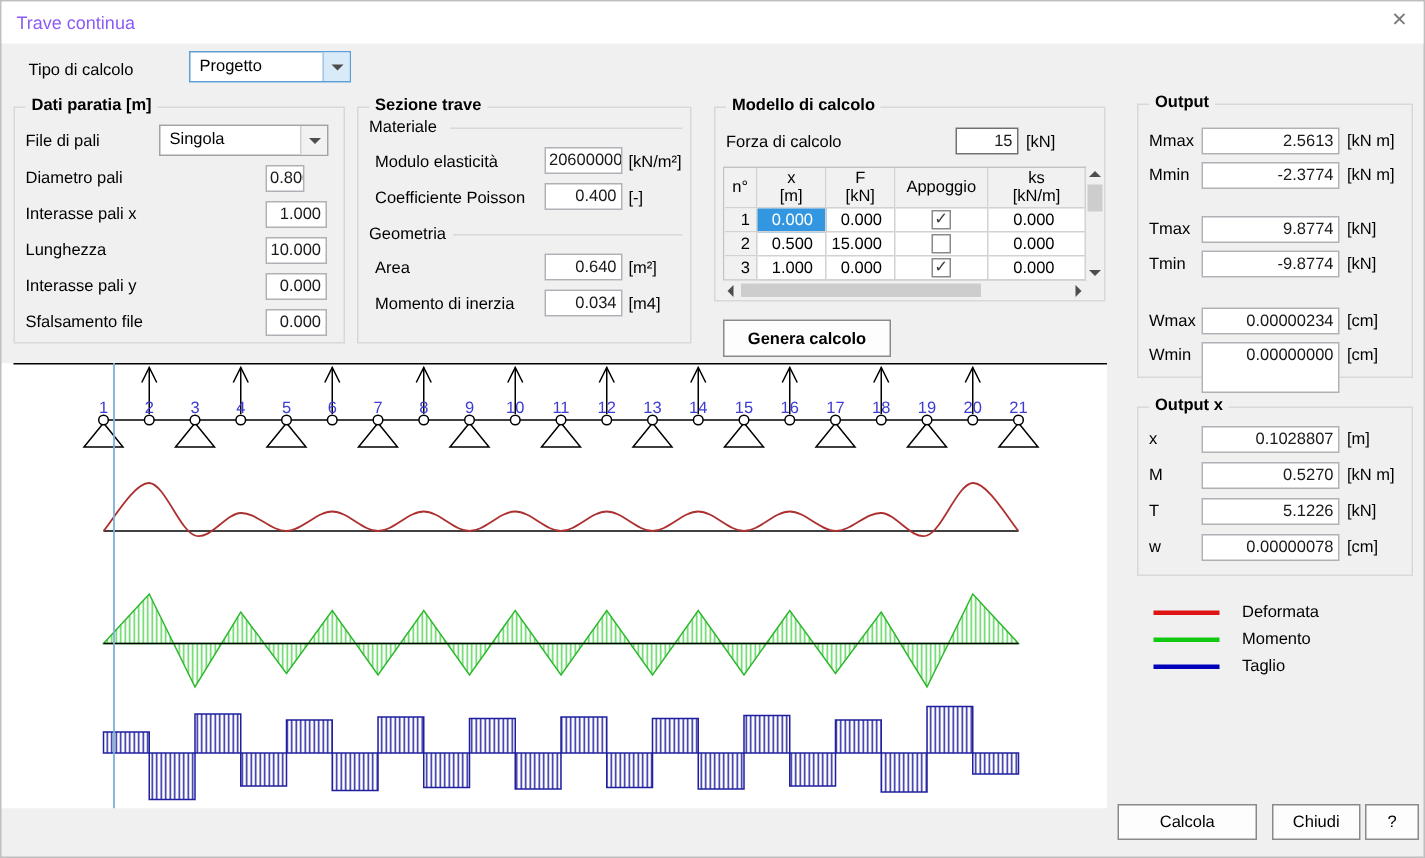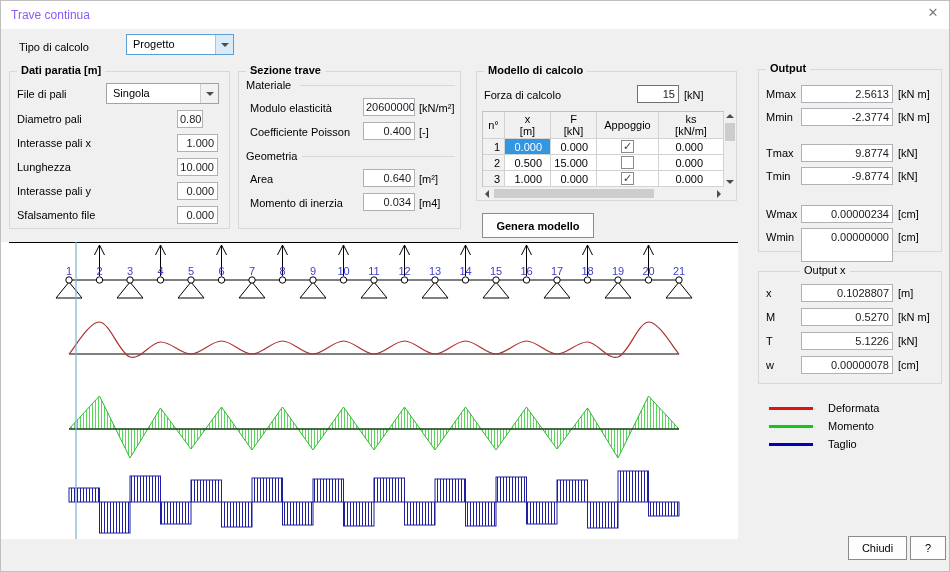--- a/index.html
+++ b/index.html
@@ -12,21 +12,21 @@
            font-size:13px;color:#7a7a7a;cursor:default;}
   .lbl{position:absolute;font-size:11px;color:#000;white-space:nowrap;}
   .unit{position:absolute;font-size:11px;color:#000;white-space:nowrap;}
   .inp{position:absolute;background:#fff;border:1px solid #b0b0b6;font-size:11px;color:#1a1a1a;
        text-align:right;padding:2px 3px 0 2px;white-space:nowrap;overflow:hidden;}
   .inp.leftal{text-align:left;padding:2px 0 0 2px;}
   .inp.strong{border-color:#707070;}
   .group{position:absolute;border:1px solid #d8d8d8;}
   .gtitle{position:absolute;top:-8px;left:7px;background:#f0f0f0;padding:0 4px;
           font-size:11px;font-weight:bold;white-space:nowrap;}
-  .gtitle.normal{font-weight:normal;margin-left:34px;}
+  .gtitle.normal{font-weight:bold;}
   .subhead{position:absolute;font-size:11px;color:#000;white-space:nowrap;}
   .subline{position:absolute;height:1px;background:#d8d8d8;}
   .combo{position:absolute;background:#fff;border:1px solid #a3a3a3;}
   .combo .cval{position:absolute;left:6px;top:3px;font-size:11px;color:#000;}
   .combo .cbtn{position:absolute;right:0;top:0;bottom:0;width:18px;background:#f2f2f2;
                border-left:1px solid #cfcfcf;display:flex;align-items:center;justify-content:center;}
   .combo.focus{border-color:#5c9fd6;}
   .combo.focus .cbtn{background:#d9eaf9;border-left-color:#9fc8e8;}
   .arr-dn{width:0;height:0;border-left:4px solid transparent;border-right:4px solid transparent;
           border-top:4px solid #4d4d4d;}
@@ -179,21 +179,21 @@
     <div class="sthumb" style="left:1px;top:12px;width:10px;height:18px;"></div>
     <span class="arr-dn" style="position:absolute;left:2px;bottom:3px;"></span>
   </div>
 
   <div class="sbar" style="left:481px;top:187px;width:242px;height:11px;">
     <span class="arr-l" style="position:absolute;left:3px;top:2px;"></span>
     <div class="sthumb" style="left:12px;top:1px;width:160px;height:9px;"></div>
     <span class="arr-r" style="position:absolute;right:3px;top:2px;"></span>
   </div>
 
-  <div class="btn bold" style="left:481px;top:212px;width:112px;height:25px;">Genera modello</div>
+  <div class="btn bold" style="left:481px;top:212px;width:112px;height:25px;">Genera calcolo</div>
 
   <svg id="diagram-svg" style="left:0;top:241px;" width="737" height="297" viewBox="0 0 737 297">
     <defs>
       <pattern id="hatchG" width="3" height="4" patternUnits="userSpaceOnUse">
         <path d="M1.5,0 V4" stroke="#5ad65a" stroke-width="1"></path>
       </pattern>
       <pattern id="hatchB" width="3" height="4" patternUnits="userSpaceOnUse">
         <path d="M1.5,0 V4" stroke="#1f1f9f" stroke-width="1"></path>
       </pattern>
     </defs>
@@ -340,16 +340,17 @@
   <div class="inp" style="left:800px;top:355px;width:92px;height:18px;">0.00000078</div>
   <span class="unit" style="left:897px;top:358px;">[cm]</span>
 
   <div class="legline" id="leg0" style="left: 768px; top: 406px; background: rgb(224, 19, 19);"></div>
   <span class="legtxt" style="left:827px;top:401px;">Deformata</span>
   <div class="legline" id="leg1" style="left: 768px; top: 424px; background: rgb(18, 201, 18);"></div>
   <span class="legtxt" style="left:827px;top:419px;">Momento</span>
   <div class="legline" id="leg2" style="left: 768px; top: 442px; background: rgb(0, 0, 187);"></div>
   <span class="legtxt" style="left:827px;top:437px;">Taglio</span>
 
+  <div class="btn" style="left:744px;top:535px;width:93px;height:24px;">Calcola</div>
   <div class="btn" style="left:847px;top:535px;width:59px;height:24px;">Chiudi</div>
   <div class="btn" style="left:909px;top:535px;width:36px;height:24px;">?</div>
 
 </div>
 
 </body></html>

